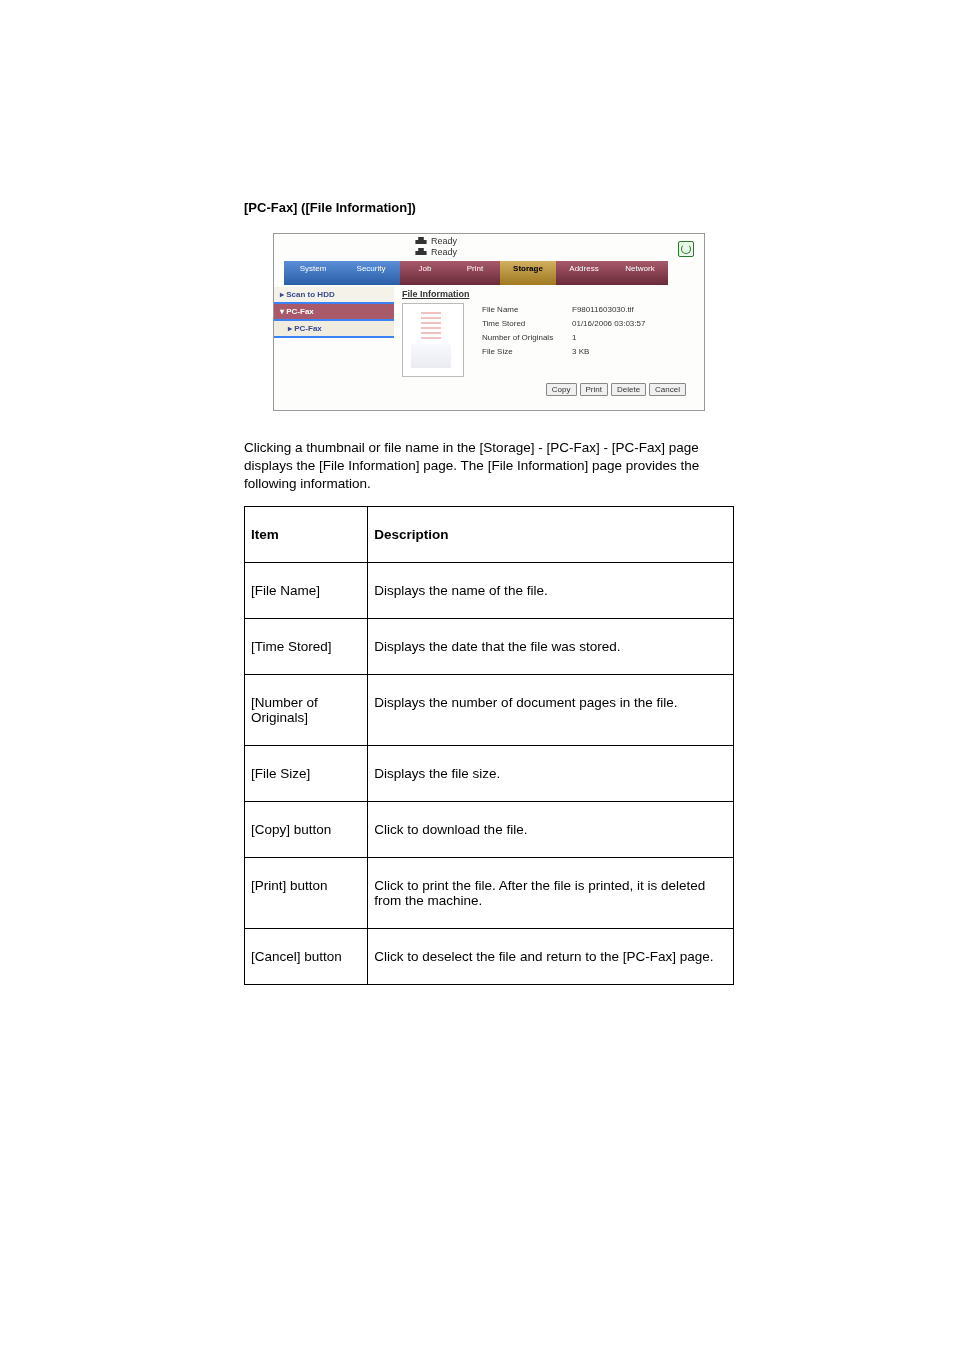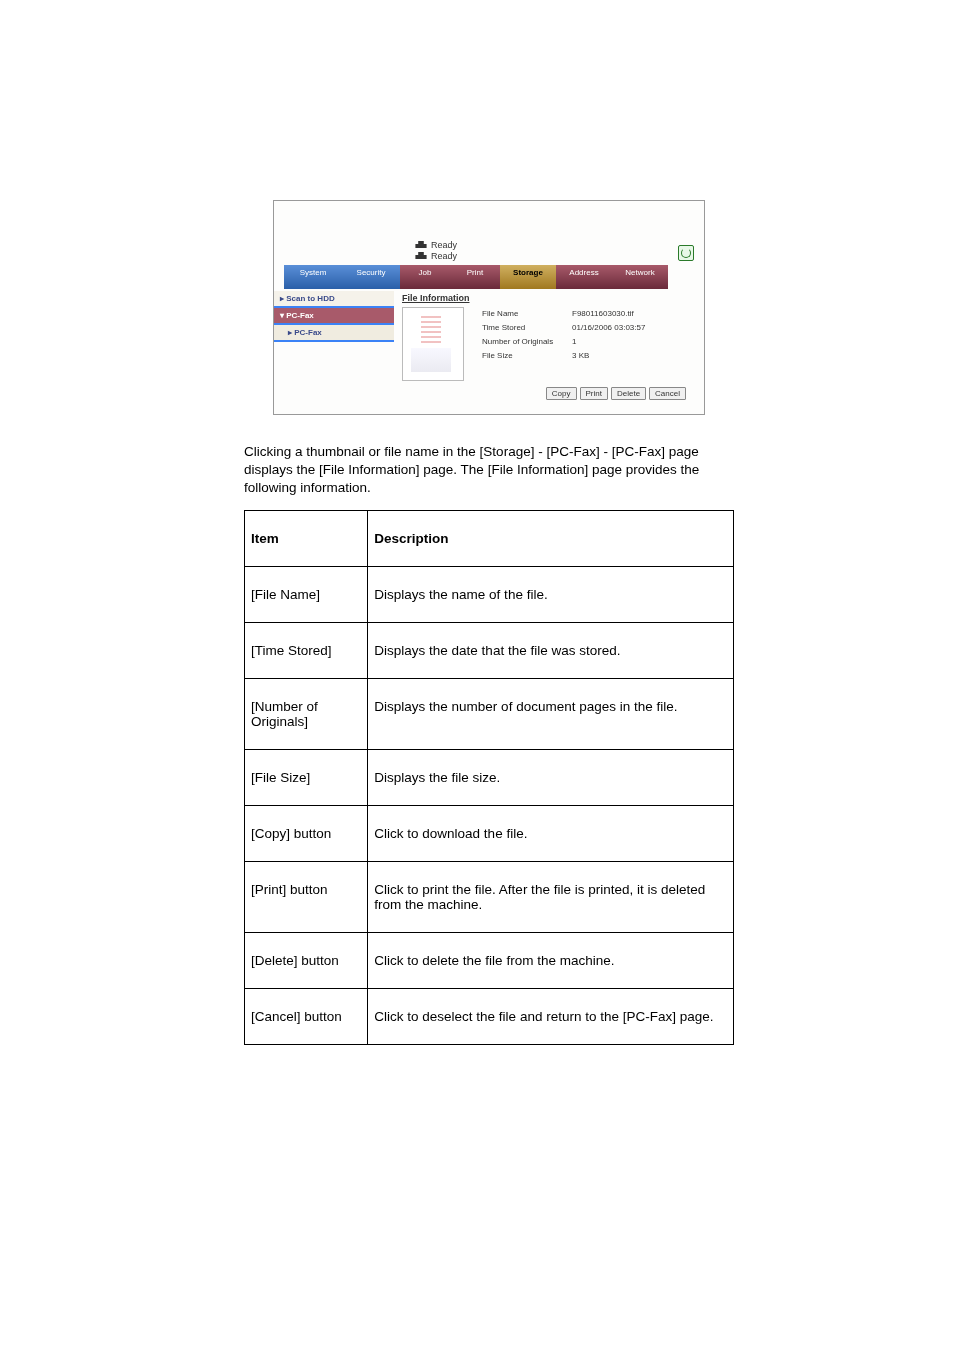--- a/index.html
+++ b/index.html
@@ -43,21 +43,20 @@
     padding: 1px 6px;
     font-size: 8px;
     background: #f4f4f4;
     border-radius: 2px;
   }
   .ss-status {
     padding: 2px 10px 4px 140px;
     display: flex;
     justify-content: space-between;
     align-items: flex-end;
-    margin-top: 37px;
   }
   .status-lines { display: flex; flex-direction: column; gap: 1px; }
   .status-line { display: flex; align-items: center; gap: 3px; }
   .printer-icon { width: 14px; height: 10px; background: #333; clip-path: polygon(10% 40%, 30% 40%, 30% 10%, 70% 10%, 70% 40%, 90% 40%, 90% 80%, 10% 80%); }
   .refresh-icon {
     width: 14px; height: 14px;
     border: 1px solid #2a7a2a;
     border-radius: 2px;
     position: relative;
     background: #e8f8e8;
@@ -196,20 +195,21 @@
     display: flex;
     justify-content: space-between;
     font-size: 16px;
   }
 </style>
 </head>
 <body>
 
 <div class="page">
 
+  <div class="heading">[PC-Fax] ([File Information])</div>
 
   <div class="screenshot">
     <div class="ss-status">
       <div class="status-lines">
         <div class="status-line">
           <span class="printer-icon"></span>
           <span>Ready</span>
         </div>
         <div class="status-line">
           <span class="printer-icon"></span>
@@ -287,24 +287,20 @@
         </tr>
       <tr>
           <td>[Copy] button</td>
           <td>Click to download the file.</td>
         </tr>
       <tr>
           <td>[Print] button</td>
           <td>Click to print the file. After the file is printed, it is deleted from the machine.</td>
         </tr>
       <tr>
-          <td>[Delete] button</td>
-          <td>Click to delete the file from the machine.</td>
-        </tr>
-      <tr>
           <td>[Cancel] button</td>
           <td>Click to deselect the file and return to the [PC-Fax] page.</td>
         </tr>
     </tbody>
   </table>
 
 
 </div>
 
 </body></html>

